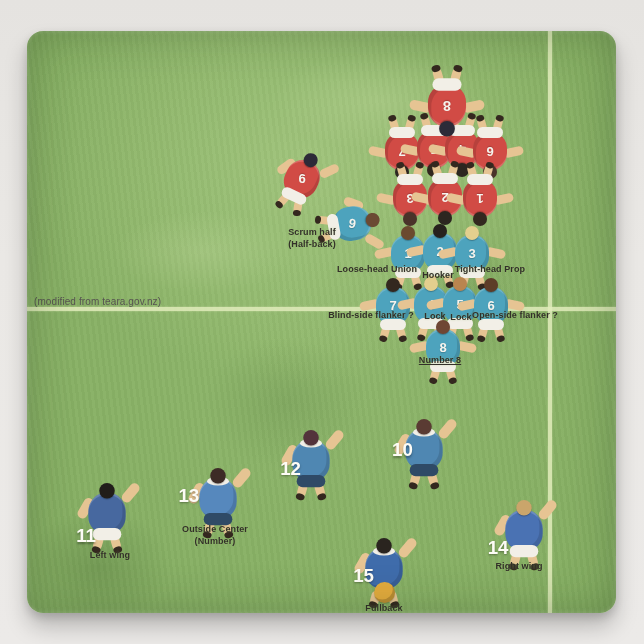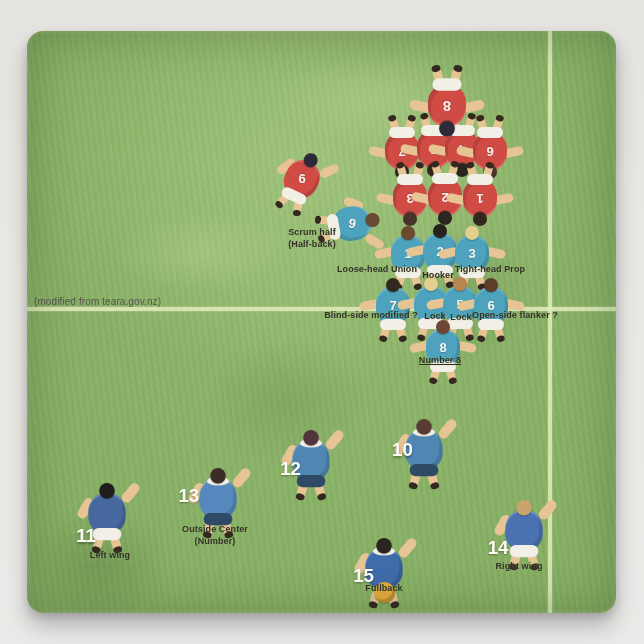--- a/index.html
+++ b/index.html
@@ -326,42 +326,42 @@
         <div class="field-label" style="left: 350px; top: 233px;">
           <div>Loose-head Union</div>
         </div>
         <div class="field-label" style="left: 411px; top: 239px;">
           <div>Hooker</div>
         </div>
         <div class="field-label" style="left: 463px; top: 233px;">
           <div>Tight-head Prop</div>
         </div>
         <div class="field-label" style="left: 344px; top: 279px;">
-          <div>Blind-side modified ?</div>
+          <div>Blind-side flanker ?</div>
         </div>
         <div class="field-label" style="left: 408px; top: 280px;">
           <div>Lock</div>
         </div>
         <div class="field-label" style="left: 434px; top: 281px;">
           <div>Lock</div>
         </div>
         <div class="field-label" style="left: 488px; top: 279px;">
           <div>Open-side flanker ?</div>
         </div>
         <div class="field-label" style="left: 413px; top: 324px; text-decoration: underline;">
           <div>Number 8</div>
         </div>
         <div class="field-label" style="left: 188px; top: 493px;">
           <div>Outside Center</div>
           <div>(Number)</div>
         </div>
         <div class="field-label" style="left: 83px; top: 519px;">
           <div>Left wing</div>
         </div>
-        <div class="field-label" style="left: 357px; top: 552px;">
+        <div class="field-label" style="left: 357px; top: 572px;">
           <div>Fullback</div>
         </div>
         <div class="field-label" style="left: 492px; top: 530px;">
           <div>Right wing</div>
         </div>
       </div>
     <div class="title-block">
       <p>(modified from teara.gov.nz)</p>
     </div>
     <div class="vignette"></div>

